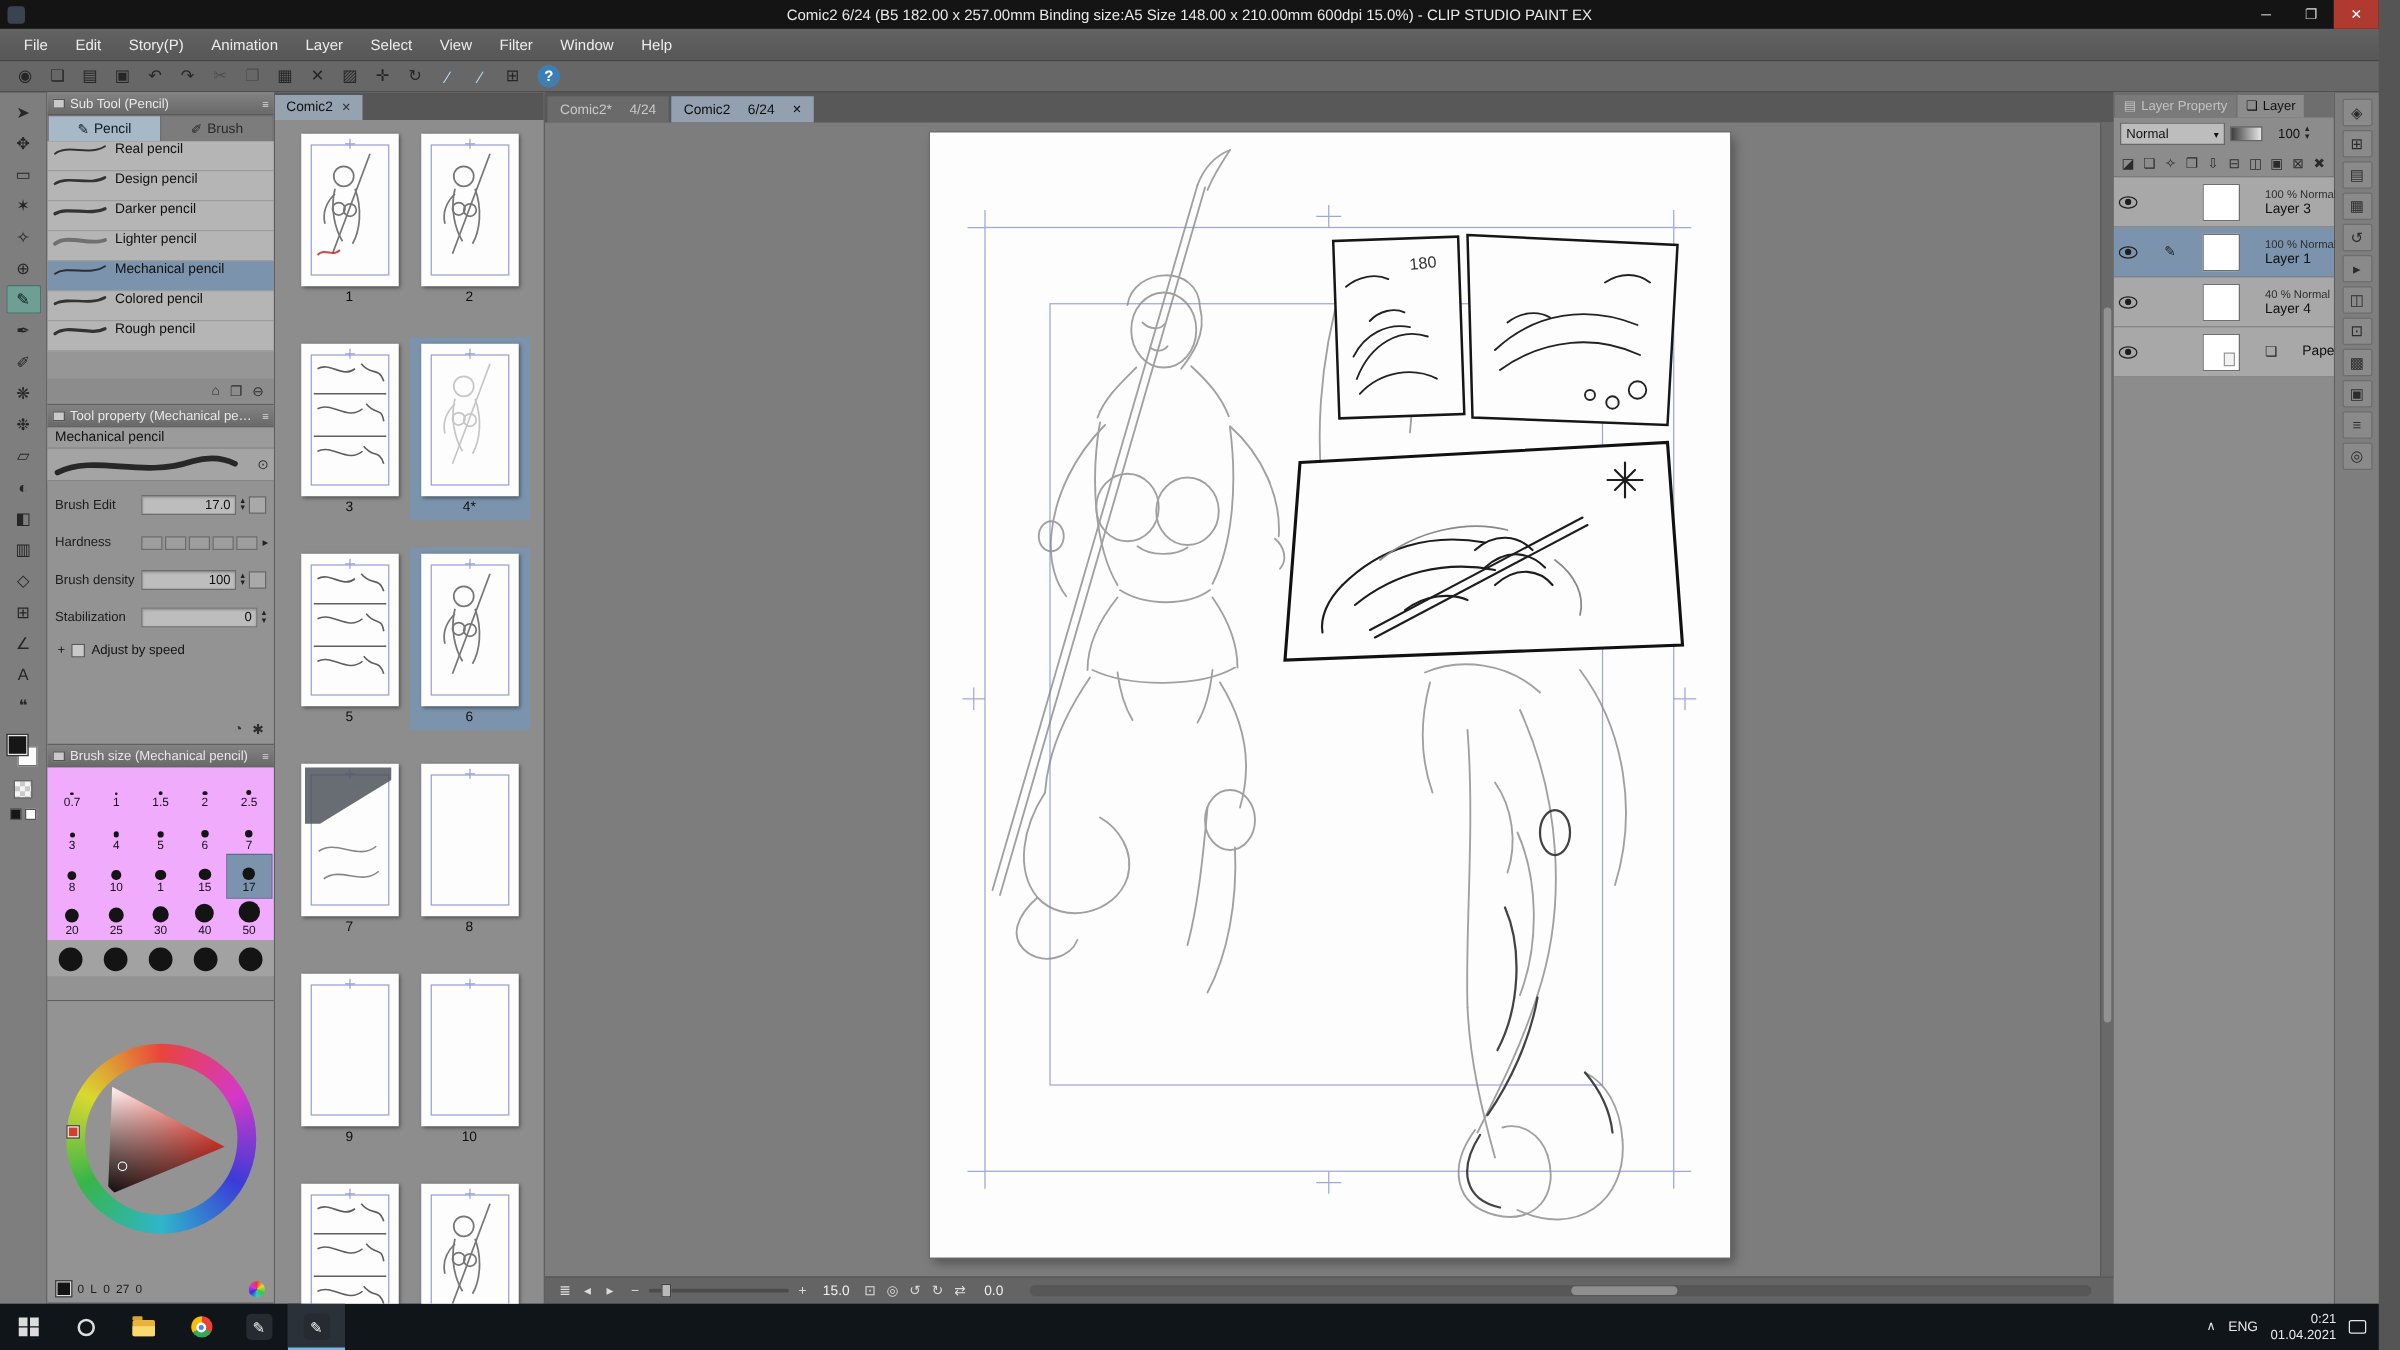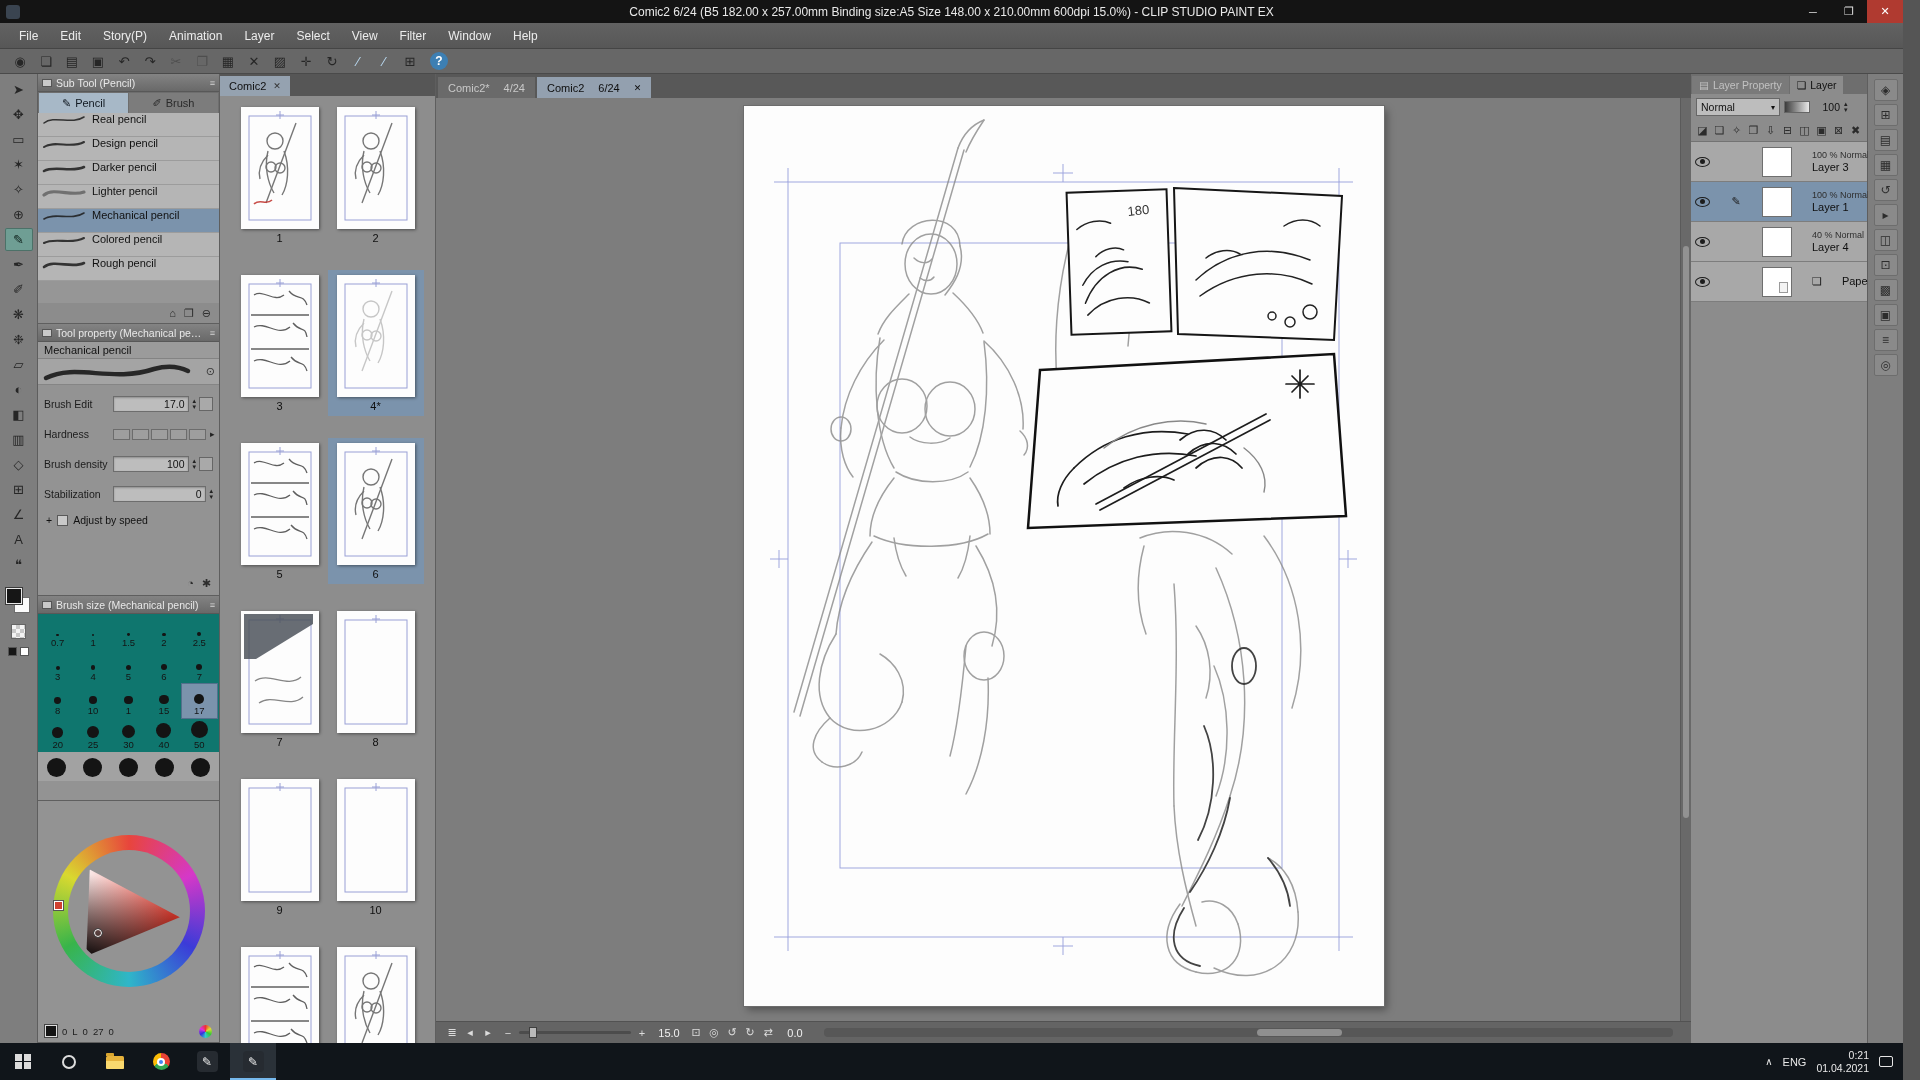--- a/index.html
+++ b/index.html
@@ -75,21 +75,21 @@
   .ind-btn{width:14px;height:14px;border:1px solid #666;background:#a9a9a9;flex:0 0 auto}
   .seg-wrap{flex:1;display:flex;gap:2px;align-items:center}
   .seg{width:17px;height:11px;background:#9e9e9e;border:1px solid #6c6c6c}
   .seg-arrow{font-size:9px;color:#222;margin-left:2px}
   .tp-adjust{display:flex;align-items:center;gap:5px;font-size:10.5px;height:22px;padding-left:2px}
   .chk{width:11px;height:11px;border:1px solid #595959;background:#c9c9c9}
   .tp-corner{margin-top:auto;display:flex;justify-content:flex-end;gap:8px;padding:0 8px 5px;font-size:11px;color:#2e2e2e}
 
   
   .brushsize{height:205px}
-  .bs-grid{display:grid;grid-template-columns:repeat(5,1fr);background:#0f766e;padding:2px 2px 0}
+  .bs-grid{display:grid;grid-template-columns:repeat(5,1fr);background:#f0abfc;padding:2px 2px 0}
   .bs-cell{height:34px;display:flex;flex-direction:column;align-items:center;justify-content:flex-end;padding-bottom:2px;gap:2px}
   .bs-cell.selected{background:#7b93ac;outline:1px solid #53708c}
   .bs-dot{background:#141414;border-radius:50%;display:block}
   .bs-num{font-size:9.5px;color:#141414;line-height:10px}
   .bs-partial{height:29px;overflow:hidden;display:grid;grid-template-columns:repeat(5,1fr);background:#a2a2a2;padding-top:6px}
   .bs-partial .bs-dot{width:19px;height:19px;margin:0 auto}
 
   
   .colorpanel{flex:1}
   .cw-wrap{flex:1;display:flex;align-items:center;justify-content:center;position:relative}

